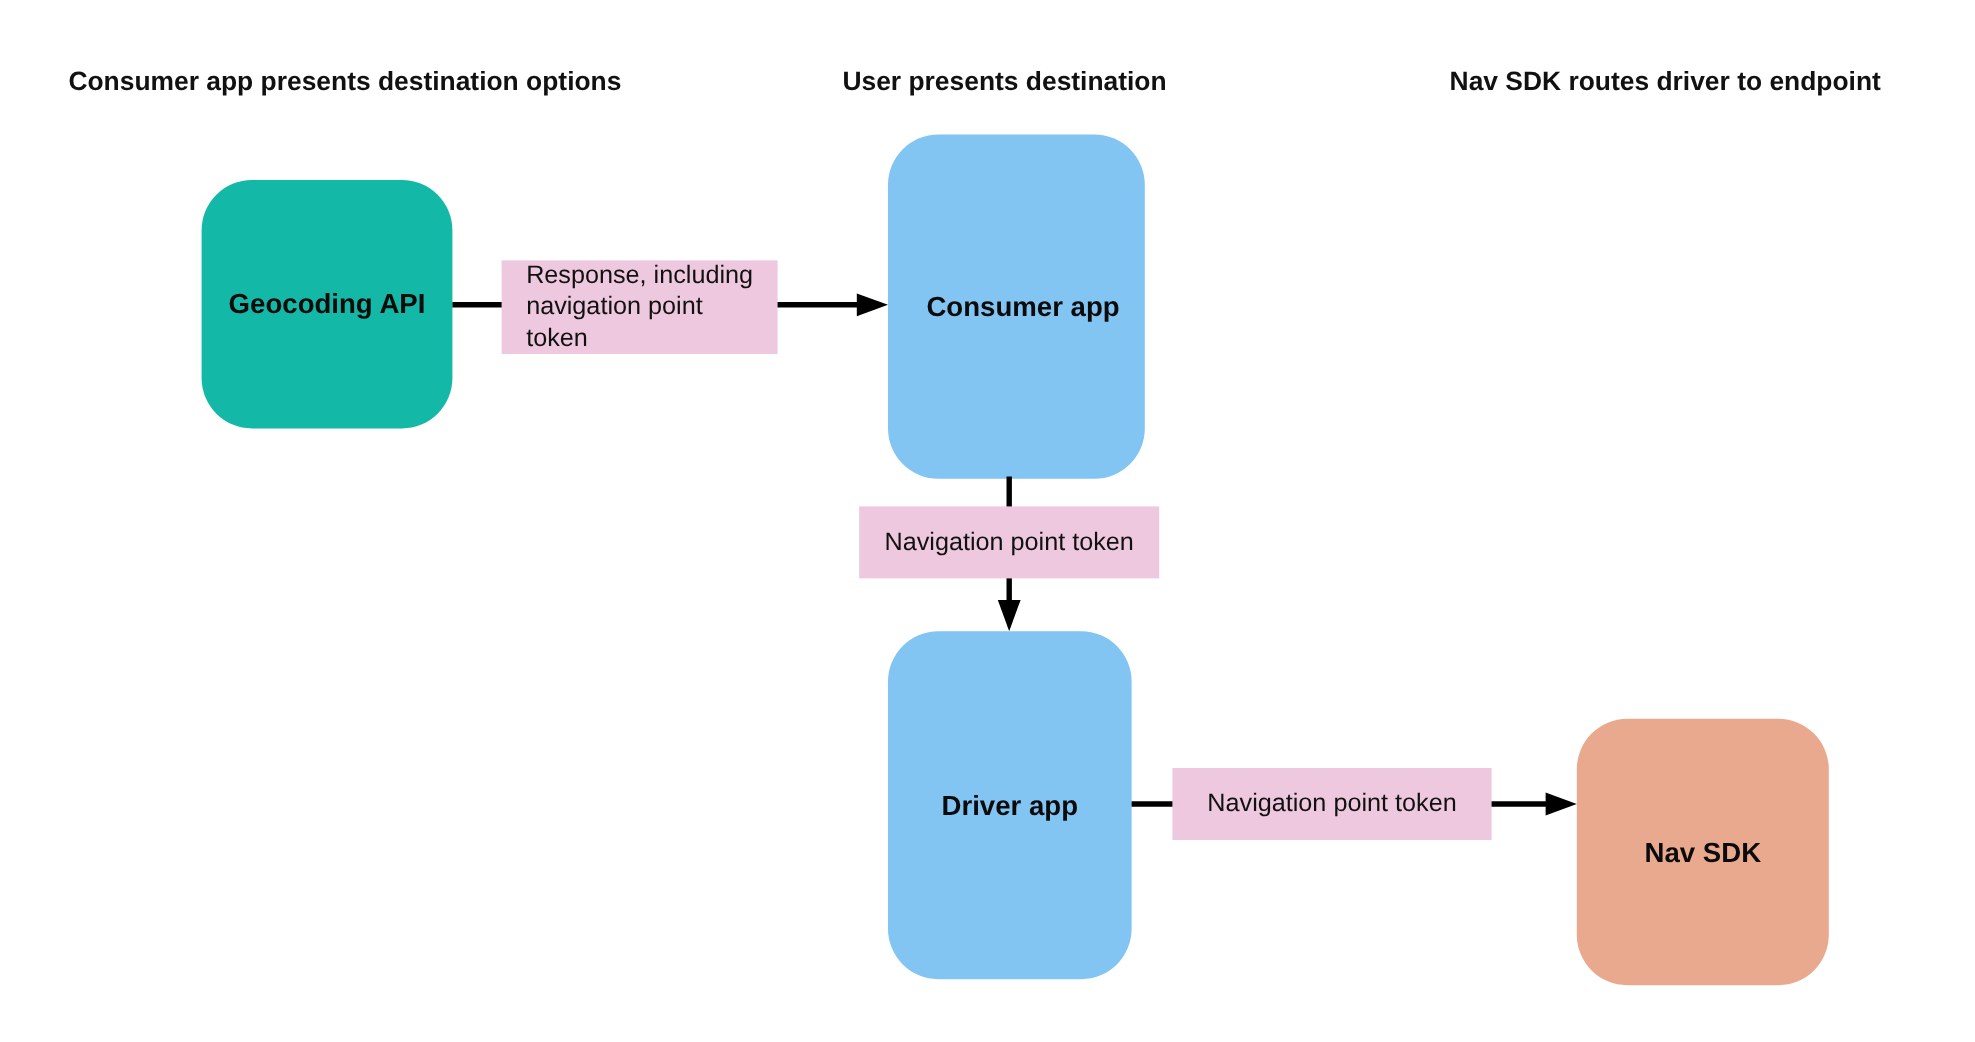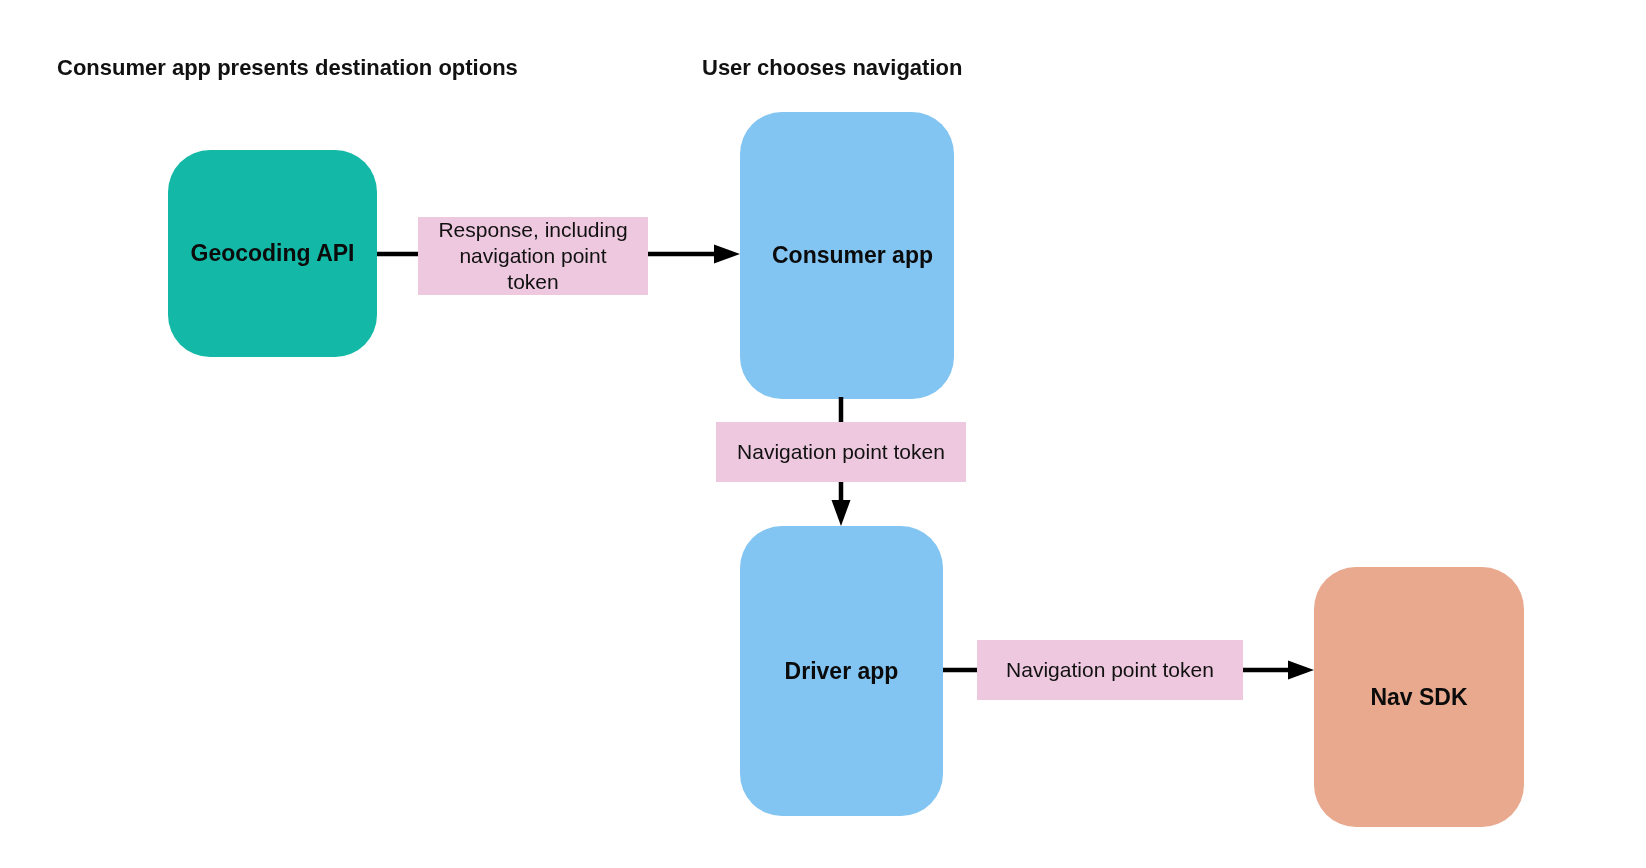--- a/index.html
+++ b/index.html
@@ -56,47 +56,47 @@
   }
   .edge-label {
     position: absolute;
     display: flex;
     align-items: center;
     justify-content: center;
     background: #edc8de;
     color: #111111;
     font-size: 21px;
     font-weight: 400;
-    text-align: center;
     line-height: 1.25;
     white-space: pre-line;
     z-index: 3;
   }
 </style>
 </head>
 <body>
 
 <div class="canvas">
 
   <div class="col-header" style="left:57px;">Consumer app presents destination options</div>
-  <div class="col-header" style="left:702px;">User chooses navigation</div>
+  <div class="col-header" style="left:702px;">User presents destination</div>
+  <div class="col-header" style="left:1208px;">Nav SDK routes driver to endpoint</div>
 
   <div class="node node-green" style="left:168px; top:150px; width:209px; height:207px;">
     <span class="node-label">Geocoding API</span>
   </div>
 
   <div class="node node-blue" style="left:740px; top:112px; width:203px; height:287px;padding-left:11px;">
     <span class="node-label">Consumer app</span>
   </div>
 
   <div class="node node-blue" style="left:740px; top:526px; width:203px; height:290px;align-items:center;">
     <span class="node-label">Driver app</span>
   </div>
 
-  <div class="node node-orange" style="left:1314px; top:567px; width:210px; height:260px;">
+  <div class="node node-orange" style="left:1314px; top:599px; width:210px; height:222px;">
     <span class="node-label">Nav SDK</span>
   </div>
 
   <svg class="arrow-layer" width="1646" height="868" viewBox="0 0 1646 868" aria-hidden="true">
     <g>
       <line class="arrow-line" x1="377" y1="254" x2="720" y2="254"></line>
       <polygon class="arrow-head" points="740,254 714,244.5 714,263.5"></polygon>
     </g>
     <g>
       <line class="arrow-line" x1="841" y1="397" x2="841" y2="506"></line>

